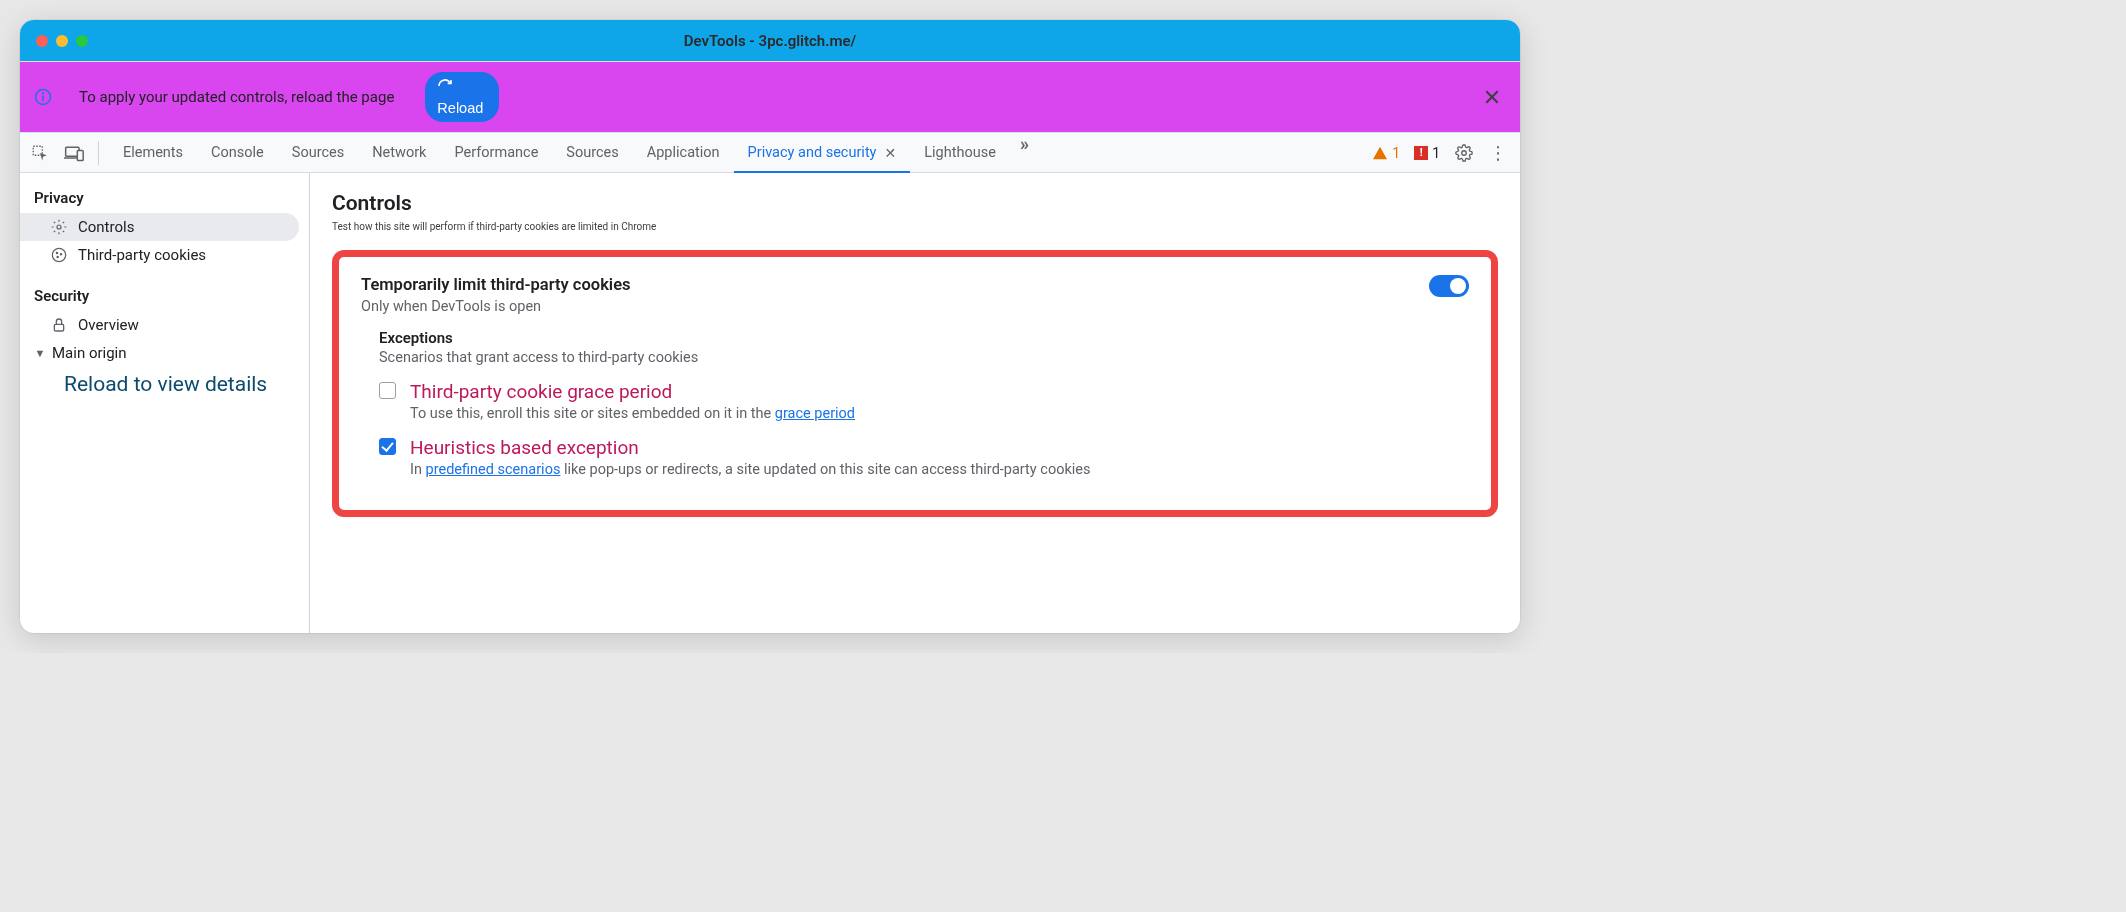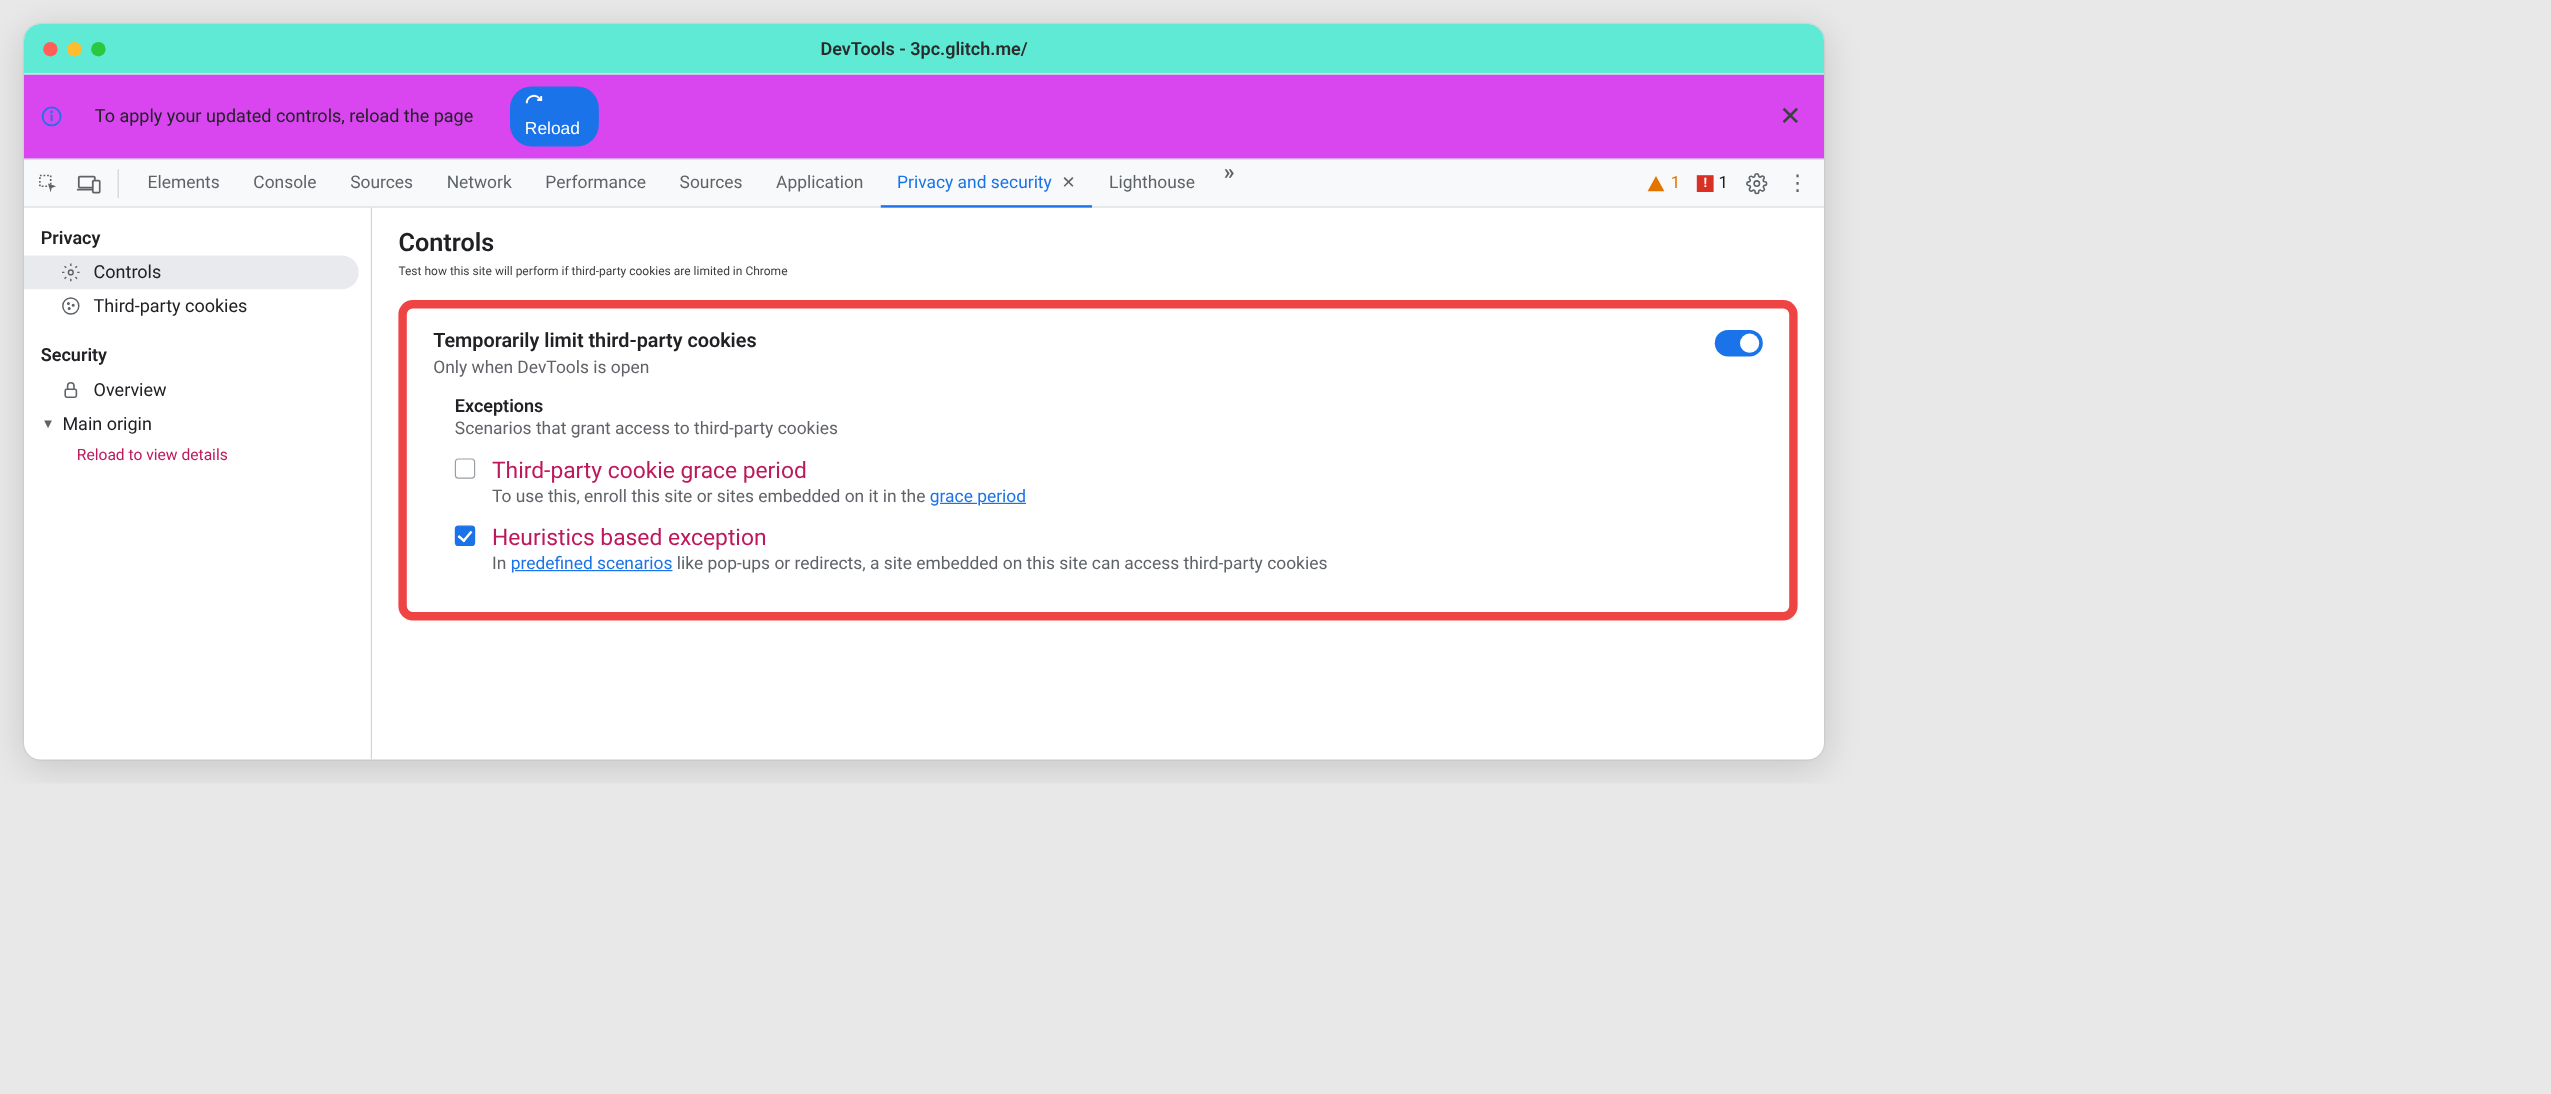--- a/index.html
+++ b/index.html
@@ -12,21 +12,21 @@
 }
 .window {
   width: 1500px;
   background: #fff;
   border-radius: 14px;
   overflow: hidden;
   box-shadow: 0 6px 30px rgba(0,0,0,0.15), 0 0 0 1px rgba(0,0,0,0.05);
 }
 .titlebar {
   height: 42px;
-  background: #5eead4;
+  background: #0ea5e9;
   display: flex;
   align-items: center;
   position: relative;
   border-bottom: 1px solid #e2e2e2;
 }
 .traffic-lights {
   display: flex;
   gap: 8px;
   padding-left: 16px;
 }
@@ -141,21 +141,21 @@
   color:#202124;
 }
 .sidebar-item.active {
   background:#e8eaed;
   border-radius: 0 14px 14px 0;
   margin-right:10px;
 }
 .sidebar-item .icon { width:18px; height:18px; display:inline-flex; align-items:center; justify-content:center; color:#5f6368; }
 .tree-row { display:flex; align-items:center; gap:6px; padding:5px 14px; cursor:pointer; font-size:15px;}
 .tree-arrow { width:12px; display:inline-flex; align-items:center; justify-content:center; color:#5f6368; font-size:11px;}
-.tree-child { padding:5px 14px 5px 44px; color:#be185d; font-size:13px;}
+.tree-child { padding:5px 14px 5px 44px; color:#0c4a6e; font-size:21px;}
 .main {
   flex:1;
   padding: 18px 22px;
   overflow:auto;
 }
 .main h1 { font-size:21px; font-weight:600; margin-bottom:6px;}
 .subtitle { font-size:10px; color:#3c4043; margin-bottom:18px;}
 .card {
   border:7px solid #ef4444;
   border-radius:12px;
@@ -361,21 +361,21 @@
                 <span>To use this, enroll this site or sites embedded on it in the </span><a class="link">grace period</a>
               </div>
             </div>
           </div>
 
           <div class="check-row">
             <div class="checkbox checked"></div>
             <div>
               <div class="check-label">Heuristics based exception</div>
               <div class="check-desc">
-                <span>In </span><a class="link">predefined scenarios</a><span> like pop-ups or redirects, a site embedded on this site can access third-party cookies</span>
+                <span>In </span><a class="link">predefined scenarios</a><span> like pop-ups or redirects, a site updated on this site can access third-party cookies</span>
               </div>
             </div>
           </div>
 
         </div>
       </div>
     </div>
   </div>
 
 </div>

